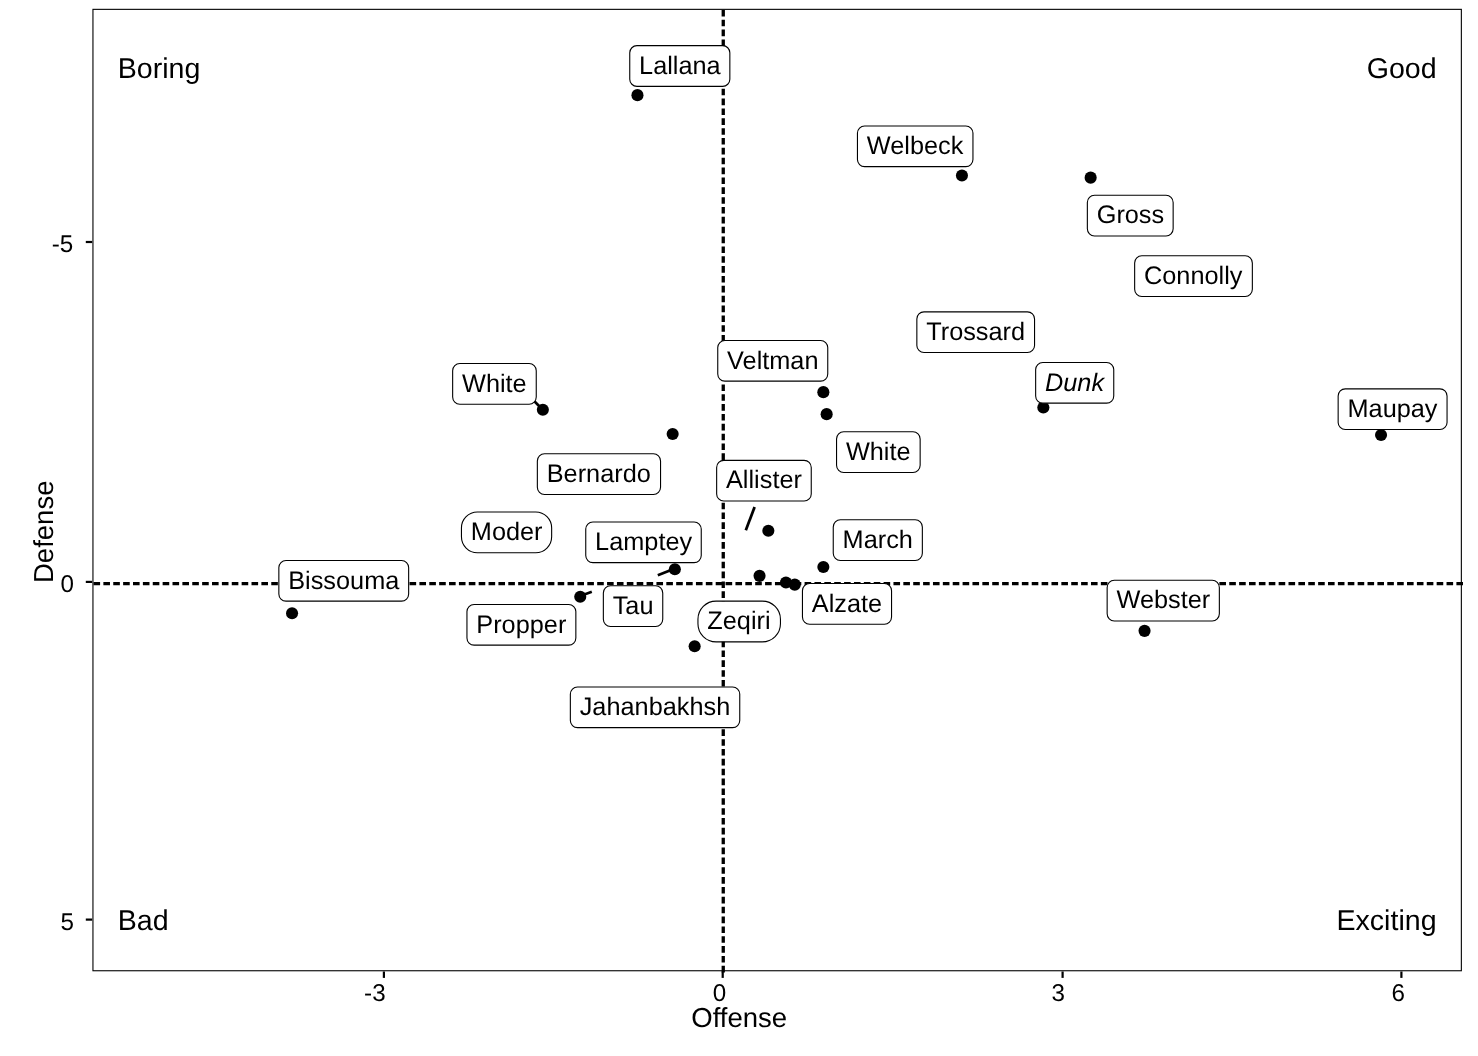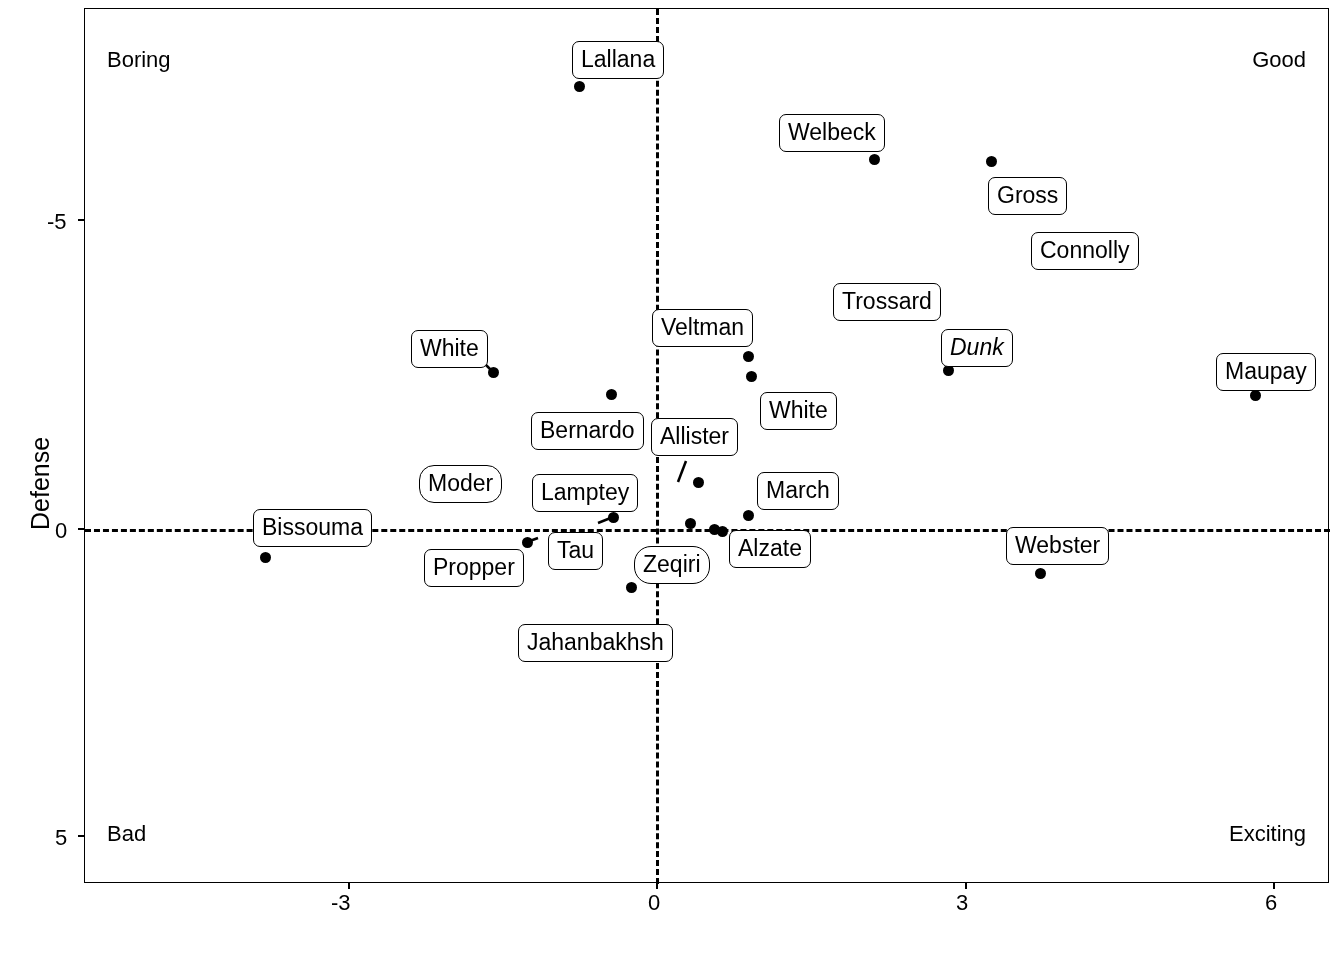--- a/index.html
+++ b/index.html
@@ -54,21 +54,21 @@
     color: #000000;
     white-space: nowrap;
   }
   .tick-mark {
     position: absolute;
     background: #000000;
   }
   
   .corner {
     position: absolute;
-    font-size: 22px;
+    font-size: 26px;
     color: #000000;
     white-space: nowrap;
   }
   
   .refline-v {
     position: absolute;
     width: 0;
     border-left: 3px dashed #000000;
   }
   .refline-h {
@@ -109,20 +109,21 @@
     pointer-events: none;
   }
 </style>
 </head>
 <body>
 
 <div id="chart-root">
 
   <div id="ylabel" class="axis-label">Defense</div>
 
+  <div id="xlabel" class="axis-label">Offense</div>
 
   <div class="tick-label" style="left:47px; top:209px;">-5</div>
   <div class="tick-label" style="left:55px; top:518px;">0</div>
   <div class="tick-label" style="left:55px; top:825px;">5</div>
 
   <div class="tick-mark" style="left:78px; top:219px; width:6px; height:2px;"></div>
   <div class="tick-mark" style="left:78px; top:528px; width:6px; height:2px;"></div>
   <div class="tick-mark" style="left:78px; top:835px; width:6px; height:2px;"></div>
 
   <div class="tick-label" style="left:331px; top:890px;">-3</div>
@@ -180,21 +181,21 @@
     <div class="plabel" style="left:487px; top:32px;">Lallana</div>
     <div class="plabel" style="left:694px; top:105px;">Welbeck</div>
     <div class="plabel" style="left:903px; top:168px;">Gross</div>
     <div class="plabel" style="left:946px; top:223px;">Connolly</div>
     <div class="plabel" style="left:748px; top:274px;">Trossard</div>
     <div class="plabel" style="left:856px; top:320px;font-style:italic;">Dunk</div>
     <div class="plabel" style="left:1131px; top:344px;text-align:center;">Maupay</div>
     <div class="plabel" style="left:567px; top:300px;">Veltman</div>
     <div class="plabel" style="left:675px; top:383px;">White</div>
     <div class="plabel" style="left:326px; top:321px;">White</div>
-    <div class="plabel" style="left:446px; top:403px;">Bernardo</div>
+    <div class="plabel" style="left:403px; top:403px;">Bernardo</div>
     <div class="plabel" style="left:566px; top:409px;">Allister</div>
     <div class="plabel" style="left:672px; top:463px;">March</div>
     <div class="plabel" style="left:334px; top:456px;border-radius:15px;">Moder</div>
     <div class="plabel" style="left:447px; top:465px;">Lamptey</div>
     <div class="plabel" style="left:644px; top:521px;">Alzate</div>
     <div class="plabel" style="left:463px; top:523px;">Tau</div>
     <div class="plabel" style="left:339px; top:540px;">Propper</div>
     <div class="plabel" style="left:168px; top:500px;">Bissouma</div>
     <div class="plabel" style="left:921px; top:518px;">Webster</div>
     <div class="plabel" style="left:549px; top:537px;border-radius:17px;">Zeqiri</div>

